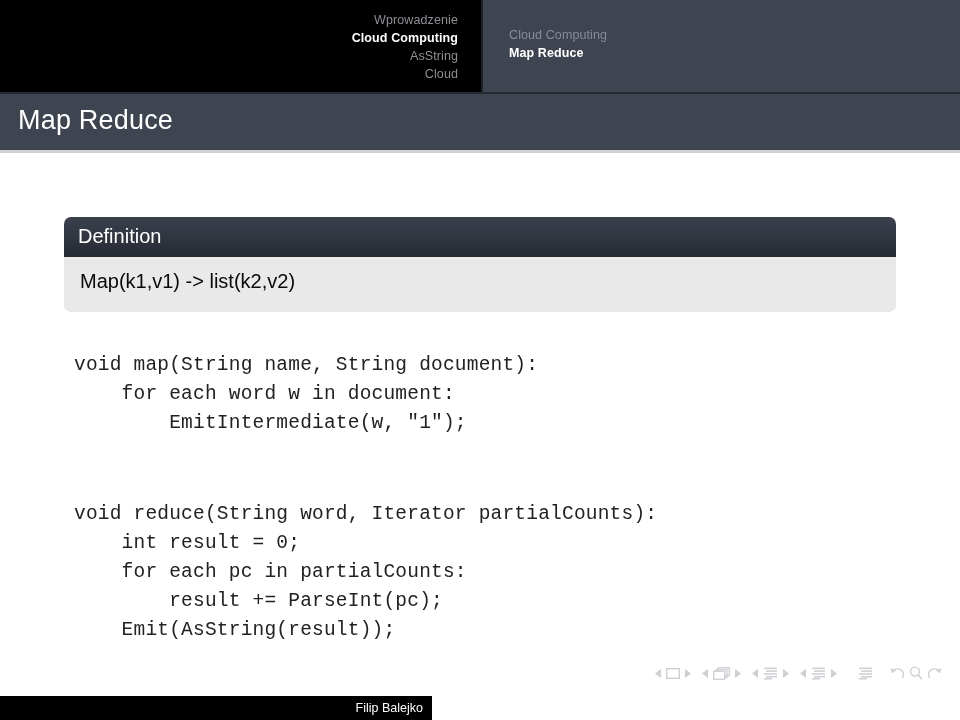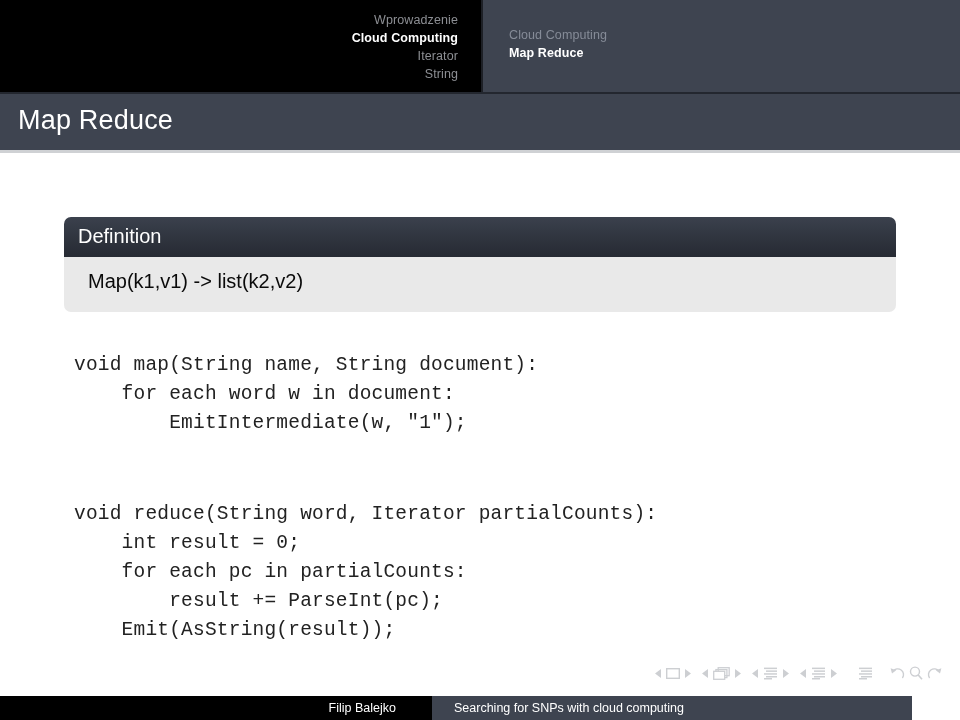--- a/index.html
+++ b/index.html
@@ -93,21 +93,21 @@
     background: linear-gradient(to bottom, #3b414d 0%, #2f343e 55%, #262a33 100%);
     border-radius: 7px 7px 0 0;
     color: #ffffff;
     font-size: 20px;
     padding: 8px 24px 9px 14px;
     box-sizing: border-box;
   }
   .block-body {
     background: #e9e9e9;
     border-radius: 0 0 7px 7px;
-    padding: 10px 14px 16px 24px;
+    padding: 10px 14px 16px 16px;
     box-sizing: border-box;
   }
   .block-line {
     font-size: 20px;
     color: #0a0a0a;
     line-height: 29px;
     white-space: pre;
   }
 
   
@@ -150,21 +150,21 @@
     display: flex;
   }
   .foot-author {
     width: 432px; height: 24px;
     background: #000000;
     color: #ffffff;
     font-size: 12.5px;
     display: flex;
     align-items: center;
     justify-content: flex-end;
-    padding-right: 36px;
+    padding-right: 9px;
     box-sizing: border-box;
   }
   .foot-title {
     width: 480px; height: 24px;
     background: #3e4450;
     color: #ffffff;
     font-size: 12.5px;
     display: flex;
     align-items: center;
     justify-content: flex-start;
@@ -173,22 +173,22 @@
   }
 </style>
 </head>
 <body>
 
 <div class="headline">
 
   <div class="nav-section-box">
     <div class="nav-item dim-black">Wprowadzenie</div>
     <div class="nav-item active">Cloud Computing</div>
-    <div class="nav-item dim-black">Iterator</div>
-    <div class="nav-item dim-black">String</div>
+    <div class="nav-item dim-black">AsString</div>
+    <div class="nav-item dim-black">Cloud</div>
   </div>
 
   <div class="nav-subsection-box">
     <div class="nav-item dim-slate">Cloud Computing</div>
     <div class="nav-item active">Map Reduce</div>
   </div>
 
 </div>
 <div class="header-rule"></div>
 
@@ -300,14 +300,13 @@
     <svg class="navsym" width="15" height="14" viewBox="0 0 15 14">
       <path d="M2.6 12 A5.6 5.6 0 1 1 11.9 5.2" fill="none" stroke="#c9cbcf" stroke-width="1.4"></path>
       <polygon points="14.4,2.2 8.8,4.2 13.0,7.6" fill="#c9cbcf"></polygon>
     </svg>
   </div>
 
 </div>
 
 <div class="footline">
   <div class="foot-author">Filip Balejko</div>
-  <div class="foot-title">Searching for SNPs with cloud computing</div>
 </div>
 
 </body></html>

